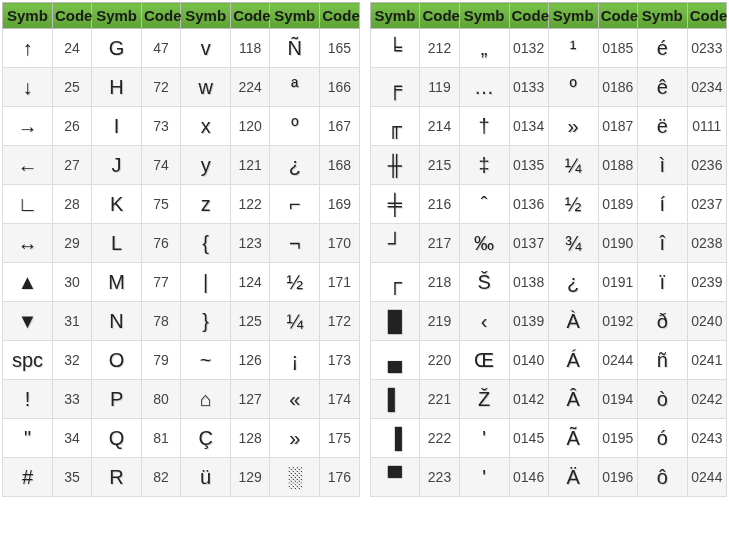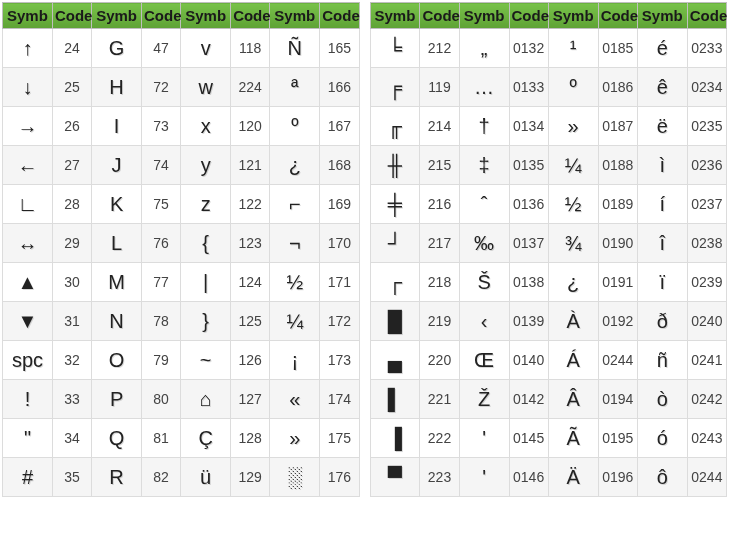--- a/index.html
+++ b/index.html
@@ -264,21 +264,21 @@
             <td><span class="code">0234</span></td>
           </tr>
           <tr>
             <td><span class="symb">╓</span></td>
             <td><span class="code">214</span></td>
             <td><span class="symb">†</span></td>
             <td><span class="code">0134</span></td>
             <td><span class="symb">»</span></td>
             <td><span class="code">0187</span></td>
             <td><span class="symb">ë</span></td>
-            <td><span class="code">0235</span></td>
+            <td><span class="code">0111</span></td>
           </tr>
           <tr>
             <td><span class="symb">╫</span></td>
             <td><span class="code">215</span></td>
             <td><span class="symb">‡</span></td>
             <td><span class="code">0135</span></td>
             <td><span class="symb">¼</span></td>
             <td><span class="code">0188</span></td>
             <td><span class="symb">ì</span></td>
             <td><span class="code">0236</span></td>

